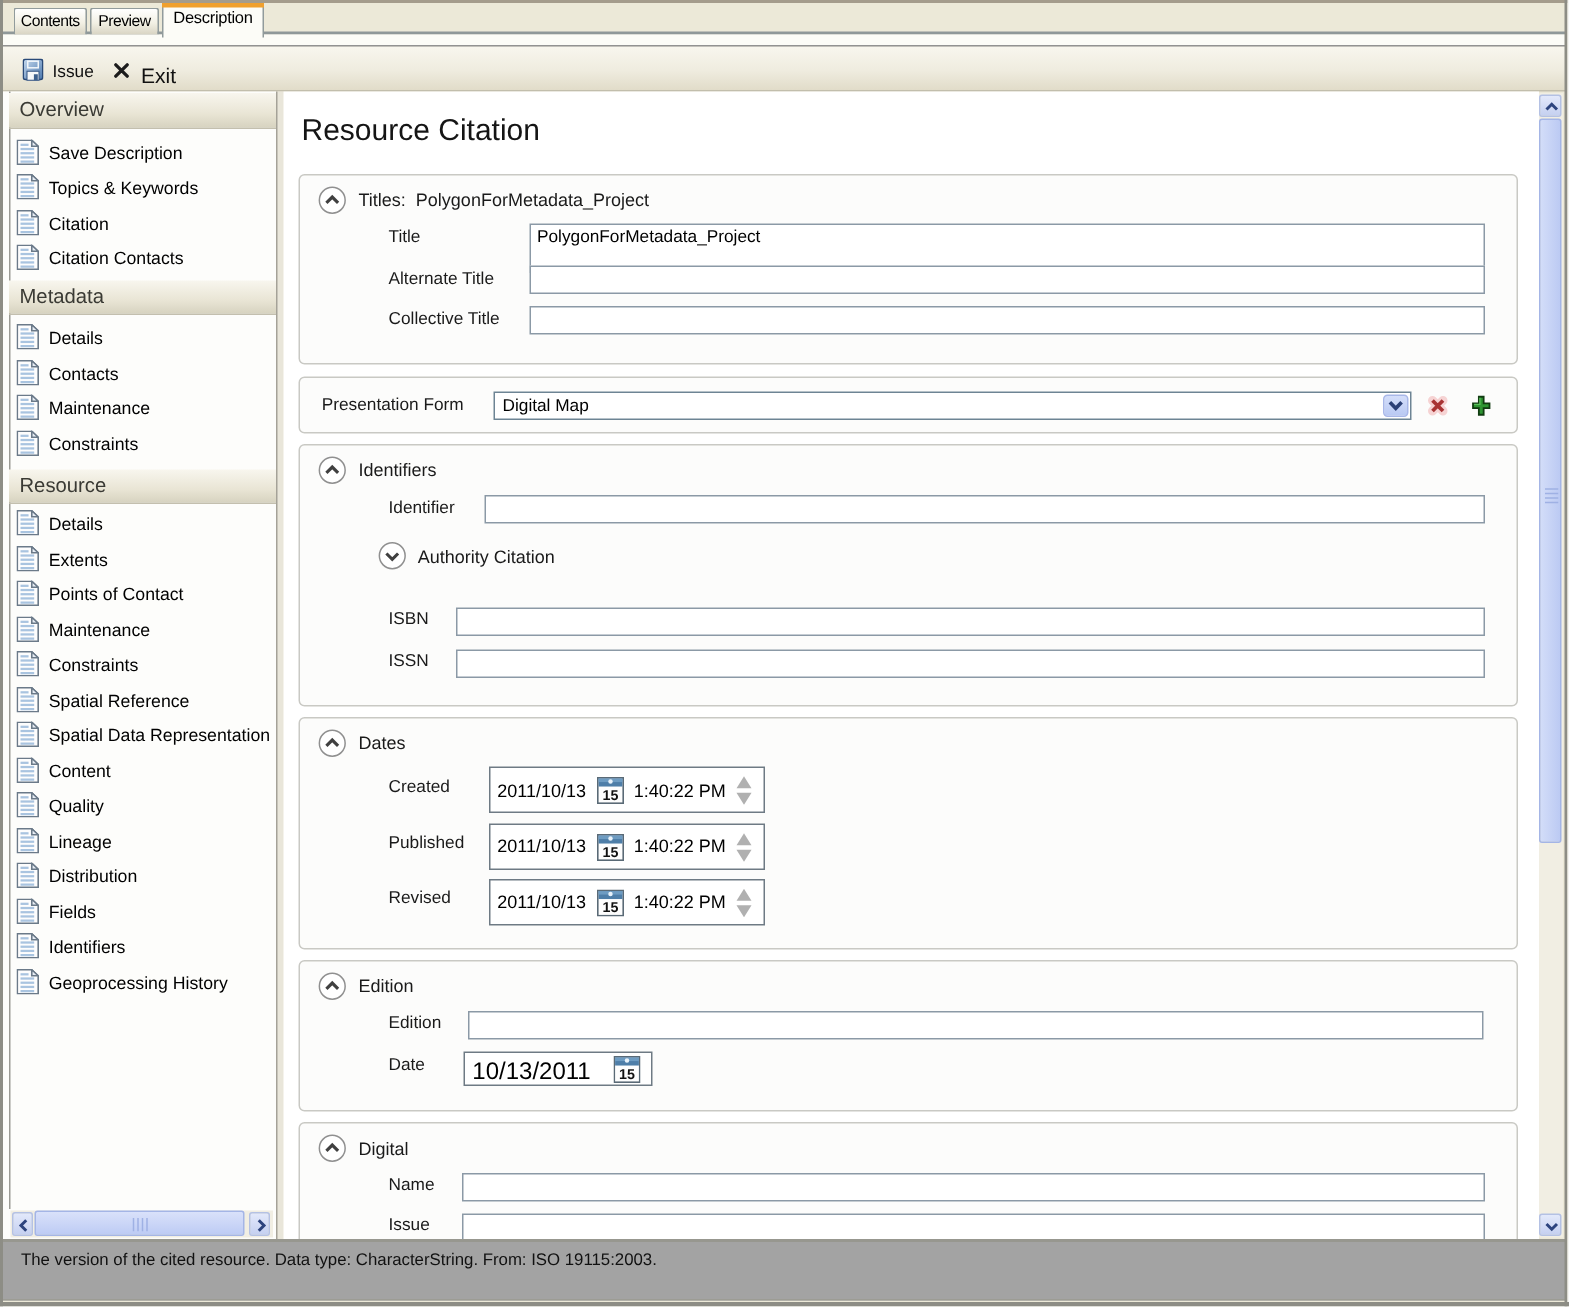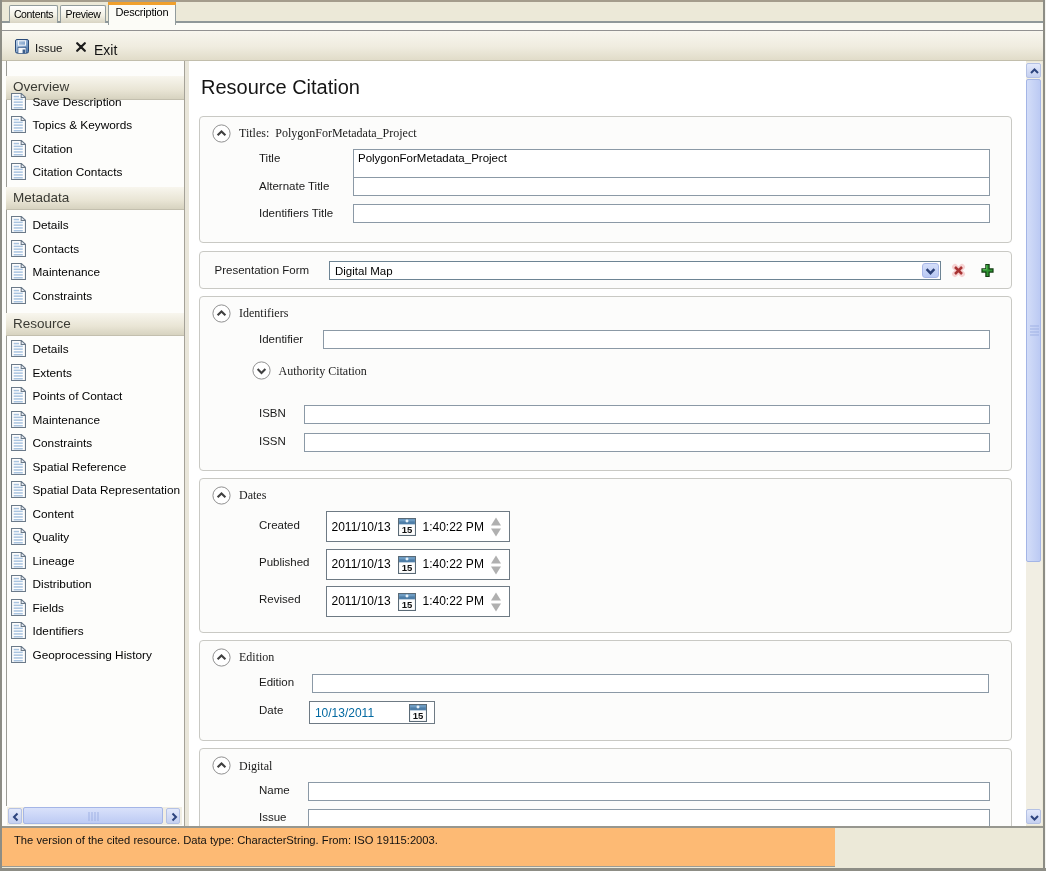--- a/index.html
+++ b/index.html
@@ -43,32 +43,32 @@
   background:linear-gradient(#f8f6ee, #e9e5d5 60%, #d7d3c0);
   border-bottom:1px solid #c3bfae; font-size:13.5px; color:#3a3a34; padding-left:7px; line-height:22px; }
 .sitem { position:absolute; left:8px; height:18px; font-size:11.8px; color:#000; white-space:nowrap; }
 .sitem svg { position:absolute; left:1px; top:0px; }
 .sitem span { position:absolute; left:22.5px; top:2px; }
 
 
 .main { position:absolute; left:189px; top:61px; width:837px; height:765px; background:#fff; overflow:hidden; }
 .h1 { position:absolute; font-size:20px; color:#151515; }
 .box { position:absolute; left:10px; width:812.5px; border:1px solid #c9c9c4; border-radius:4px; background:#fcfcfb; }
-.bhead { position:absolute; font-size:12px; color:#1a1a1a; white-space:nowrap;font-family:Liberation Serif, serif; }
+.bhead { position:absolute; font-size:12px; color:#1a1a1a; white-space:nowrap; }
 .flabel { position:absolute; font-size:11.5px; color:#1a1a1a; white-space:nowrap; }
 .inp { position:absolute; border:1px solid #8b99a6; background:#fff; font-size:11.5px; color:#000; padding:1px 4px; line-height:14px; white-space:nowrap; overflow:hidden; }
 
 
 .sbtn { position:absolute; background:linear-gradient(#e3e9fb,#c5d0f0); border:1px solid #b4c1e4; border-radius:2px; }
 .vthumb { position:absolute; left:0px; width:15px;
   background:linear-gradient(90deg,#d3ddf8,#bccaf3); border:1px solid #a4b5e6; border-radius:2px; }
 
 
 .statusline { position:absolute; left:2px; top:825.5px; width:1042px; height:2px; background:#97978f; }
-.status { position:absolute; left:2px; top:827.5px; width:833px; height:39.5px; background:#fdba74; border-bottom:1px solid #9c9c94; }
+.status { position:absolute; left:2px; top:827.5px; width:1042px; height:39.5px; background:#a3a3a3; border-bottom:1px solid #9c9c94; }
 .status div { position:absolute; left:12px; top:6px; font-size:11.2px; color:#111; }
 
 </style>
 </head>
 <body>
 <div class="win">
   <div class="b-top"></div>
   <div class="tabrow">
     <div class="tab tab1">Contents</div>
     <div class="tab tab2">Preview</div>
@@ -89,21 +89,21 @@
 <rect x="3" y="8.5" width="8" height="6" fill="#f6f8fa" stroke="#3a5a86" stroke-width="0.7"></rect>
 <rect x="7.6" y="10.5" width="2.6" height="4" fill="#3c5f8c"></rect>
 </svg>
   <div class="tb-save-txt">Issue</div>
   <svg width="10" height="10" viewBox="0 0 10 10" style="position:absolute;left:76px;top:42px">
 <path d="M1.2 1.2 L8.8 8.8 M8.8 1.2 L1.2 8.8" stroke="#1c1c1c" stroke-width="2.2" stroke-linecap="round"></path>
 </svg>
   <div class="tb-exit-txt">Exit</div>
   <div class="sidebar">
 <div style="position:absolute;left:3.5px;top:0;width:1px;height:745px;background:#9b9b95"></div>
-<div class="band" style="top:15px;height:24px">Overview</div>
+<div class="band" style="top:1px;height:24px">Overview</div>
 <div class="band" style="top:251.7px;height:23.5px">Resource</div>
 <div class="band" style="top:125.6px;height:23.5px">Metadata</div>
 <div class="sitem" style="top:31.5px">
         <svg width="15" height="17" viewBox="0 0 14 17" preserveAspectRatio="none">
 <path d="M0.5 0.5 L9.5 0.5 L13.5 4.5 L13.5 16.5 L0.5 16.5 Z" fill="#fdfdfd" stroke="#6b7a89" stroke-width="1"></path>
 <path d="M9.5 0.5 L9.5 4.5 L13.5 4.5 Z" fill="#e8eef5" stroke="#6b7a89" stroke-width="1"></path>
 <rect x="2.5" y="2.8" width="5" height="1.5" fill="#a9c4e0"></rect>
 <rect x="2.5" y="5.6" width="8.5" height="1.5" fill="#a9c4e0"></rect>
 <rect x="2.5" y="8.4" width="8.5" height="1.5" fill="#a9c4e0"></rect>
 <rect x="2.5" y="11.2" width="8.5" height="1.5" fill="#a9c4e0"></rect>
@@ -388,21 +388,21 @@
 <div class="box" style="top:55.4px;height:127px"></div>
 <svg width="19" height="19" viewBox="0 0 19 19" style="position:absolute;left:23px;top:62.9px">
         <circle cx="9.5" cy="9.5" r="8.6" fill="#fff" stroke="#909090"></circle>
         <path d="M5.6 11.3 L9.5 7.4 L13.4 11.3" fill="none" stroke="#404040" stroke-width="2.1"></path>
       </svg>
 <div class="bhead" style="left:50px;top:65.4px">Titles:&nbsp; PolygonForMetadata_Project</div>
 <div class="flabel" style="left:70px;top:90.9px">Title</div>
 <div class="inp" style="left:164px;top:88.4px;width:636.5px;height:33px">PolygonForMetadata_Project</div>
 <div class="flabel" style="left:70px;top:118.9px">Alternate Title</div>
 <div class="inp" style="left:164px;top:116.4px;width:636.5px;height:19px"></div>
-<div class="flabel" style="left:70px;top:145.9px">Identifiers Title</div>
+<div class="flabel" style="left:70px;top:145.9px">Collective Title</div>
 <div class="inp" style="left:164px;top:143.4px;width:636.5px;height:19px"></div>
 <div class="box" style="top:189.5px;height:38.5px"></div>
 <div class="flabel" style="left:25.5px;top:202.5px">Presentation Form</div>
 <div style="position:absolute;left:140px;top:200.3px;width:612px;height:19px;border:1px solid #6d8494;background:#fff">
 <div style="position:absolute;left:5px;top:3px;font-size:11.5px;color:#000">Digital Map</div>
 <div style="position:absolute;right:1px;top:1px;width:17px;height:15px;background:linear-gradient(#d4defa,#b9c9f3);border:1px solid #a8b7e8;border-radius:3px">
 <svg width="15" height="13" viewBox="0 0 15 13">
             <path d="M3.6 4.2 L7.5 8.2 L11.4 4.2" fill="none" stroke="#2b4076" stroke-width="2.4"></path>
           </svg>
 </div>
@@ -489,21 +489,21 @@
 <div class="box" style="top:579.3px;height:100.9px"></div>
 <svg width="19" height="19" viewBox="0 0 19 19" style="position:absolute;left:23px;top:586.8px">
         <circle cx="9.5" cy="9.5" r="8.6" fill="#fff" stroke="#909090"></circle>
         <path d="M5.6 11.3 L9.5 7.4 L13.4 11.3" fill="none" stroke="#404040" stroke-width="2.1"></path>
       </svg>
 <div class="bhead" style="left:50px;top:589.3px">Edition</div>
 <div class="flabel" style="left:70px;top:615px">Edition</div>
 <div class="inp" style="left:123.3px;top:613.3px;width:677px;height:19px"></div>
 <div class="flabel" style="left:70px;top:642.7px">Date</div>
 <div style="position:absolute;left:120.4px;top:640.1px;width:126px;height:23px;border:1px solid #6e7a84;background:#fff">
-<div style="position:absolute;left:4.5px;top:3.5px;font-size:12px;color:#0369a1">10/13/2011</div>
+<div style="position:absolute;left:4.5px;top:3.5px;font-size:16px;color:#000000">10/13/2011</div>
 <svg width="18" height="18" viewBox="0 0 17 17" style="position:absolute;left:99px;top:2px">
           <rect x="0.5" y="0.5" width="16" height="16" fill="#fdfdfd" stroke="#5a6a76"></rect>
           <rect x="1" y="1" width="15" height="5" fill="#4e7ea8"></rect>
           <rect x="1" y="1" width="15" height="2.2" fill="#6e9cc2"></rect>
           <circle cx="8.5" cy="2.8" r="1.4" fill="#e8f2fa"></circle>
           <text x="8.5" y="14.2" font-family="Liberation Sans" font-size="9" font-weight="bold" fill="#111" text-anchor="middle">15</text>
         </svg>
 </div>
 <div class="box" style="top:687.4px;height:90px"></div>
 <svg width="19" height="19" viewBox="0 0 19 19" style="position:absolute;left:23px;top:695px">

